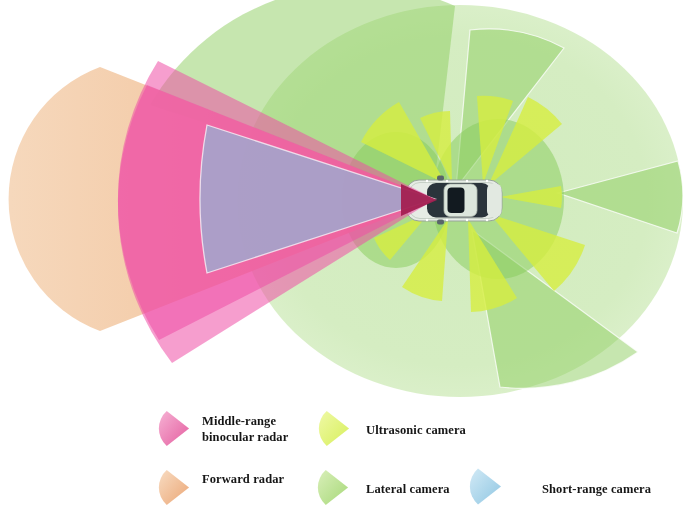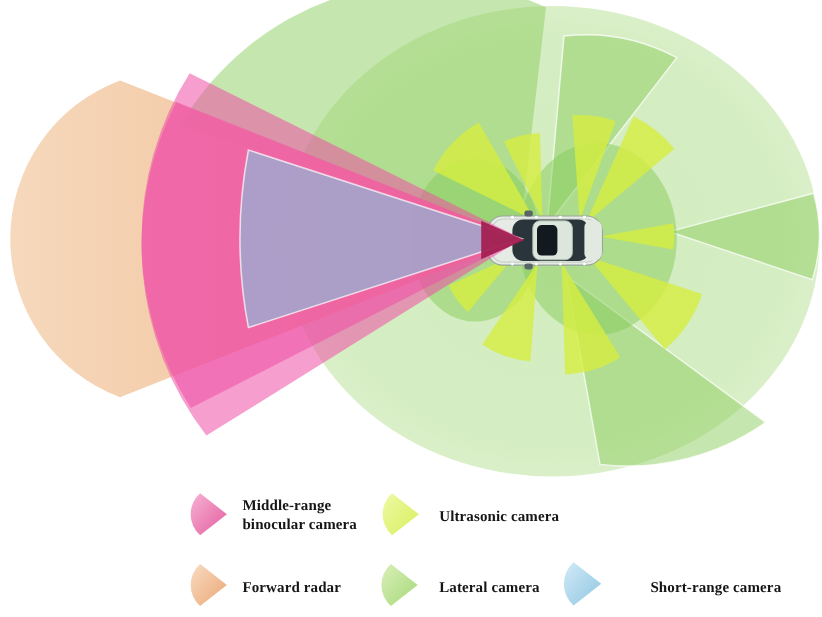--- a/index.html
+++ b/index.html
@@ -88,21 +88,21 @@
       <defs>
           <linearGradient id="sw-pink" x1="0" y1="0" x2="1" y2="1">
         <stop offset="0%" stop-color="#f6b2d4"></stop>
             <stop offset="100%" stop-color="#e45d9f"></stop>
       </linearGradient>
         </defs>
       <path d="M32,20 L9,2 A24,24 0 0 0 9,38 Z" fill="url(#sw-pink)"></path>
     </svg>
     <div class="legend-label" style="left:202px;top:413px">
       <span>Middle-range</span><br>
-      <span>binocular camera</span>
+      <span>binocular radar</span>
     </div>
 
     <svg class="legend-swatch" style="left:318px;top:409px" viewBox="0 0 34 40">
       <defs>
           <linearGradient id="sw-yellow" x1="0" y1="0" x2="1" y2="1">
         <stop offset="0%" stop-color="#eff9a6"></stop>
             <stop offset="100%" stop-color="#d7ef5b"></stop>
       </linearGradient>
         </defs>
       <path d="M32,20 L9,2 A24,24 0 0 0 9,38 Z" fill="url(#sw-yellow)"></path>
@@ -111,21 +111,21 @@
 
     <svg class="legend-swatch" style="left:158px;top:468px" viewBox="0 0 34 40">
       <defs>
           <linearGradient id="sw-orange" x1="0" y1="0" x2="1" y2="1">
         <stop offset="0%" stop-color="#f8dcc2"></stop>
             <stop offset="100%" stop-color="#eba675"></stop>
       </linearGradient>
         </defs>
       <path d="M32,20 L9,2 A24,24 0 0 0 9,38 Z" fill="url(#sw-orange)"></path>
     </svg>
-    <div class="legend-label" style="left:202px;top:481px">Forward radar</div>
+    <div class="legend-label" style="left:202px;top:471px">Forward radar</div>
 
     <svg class="legend-swatch" style="left:317px;top:468px" viewBox="0 0 34 40">
       <defs>
           <linearGradient id="sw-green" x1="0" y1="0" x2="1" y2="1">
         <stop offset="0%" stop-color="#d9efb9"></stop>
             <stop offset="100%" stop-color="#a6d878"></stop>
       </linearGradient>
         </defs>
       <path d="M32,20 L9,2 A24,24 0 0 0 9,38 Z" fill="url(#sw-green)"></path>
     </svg>

